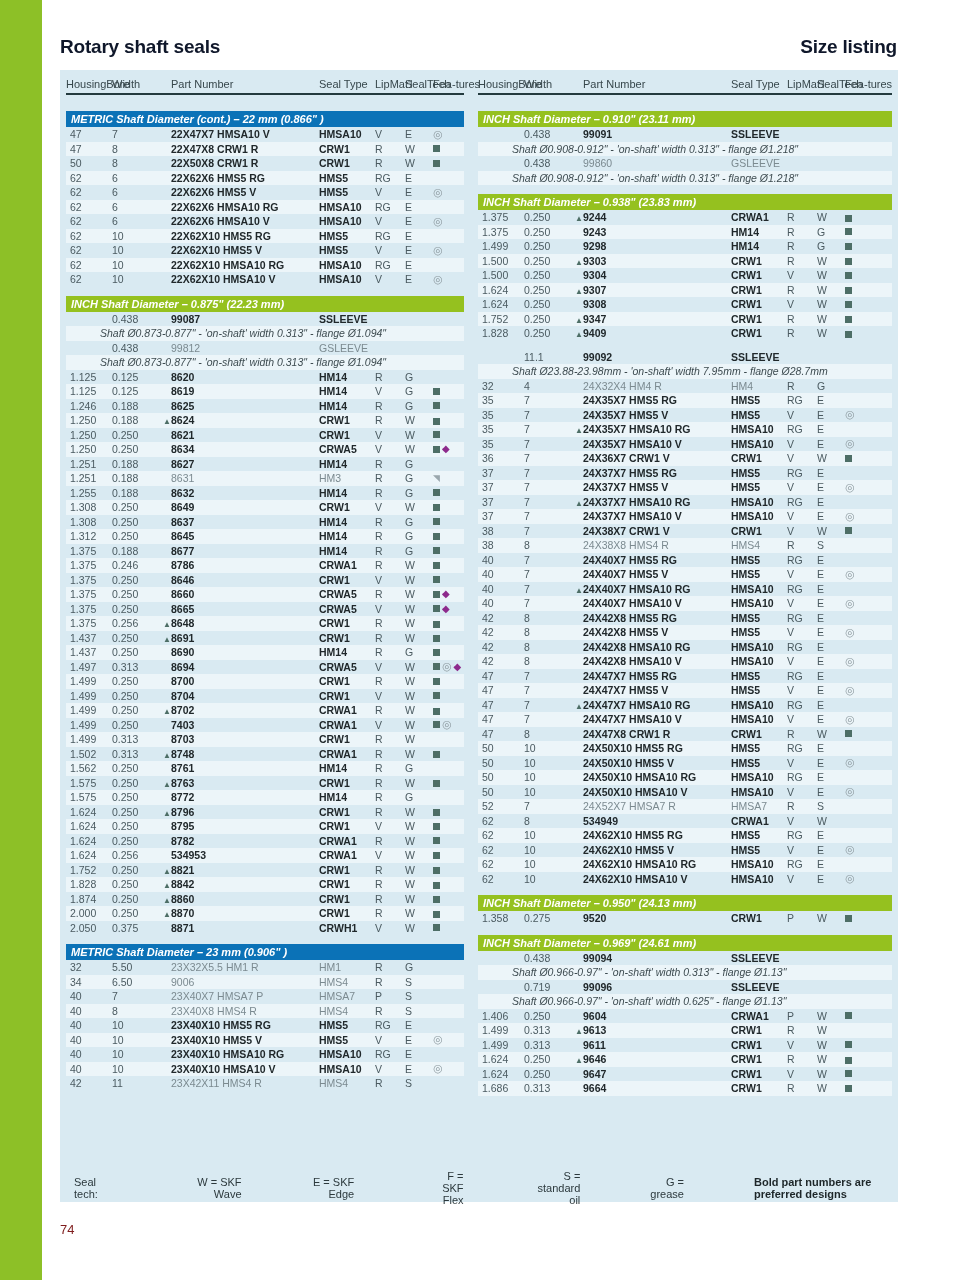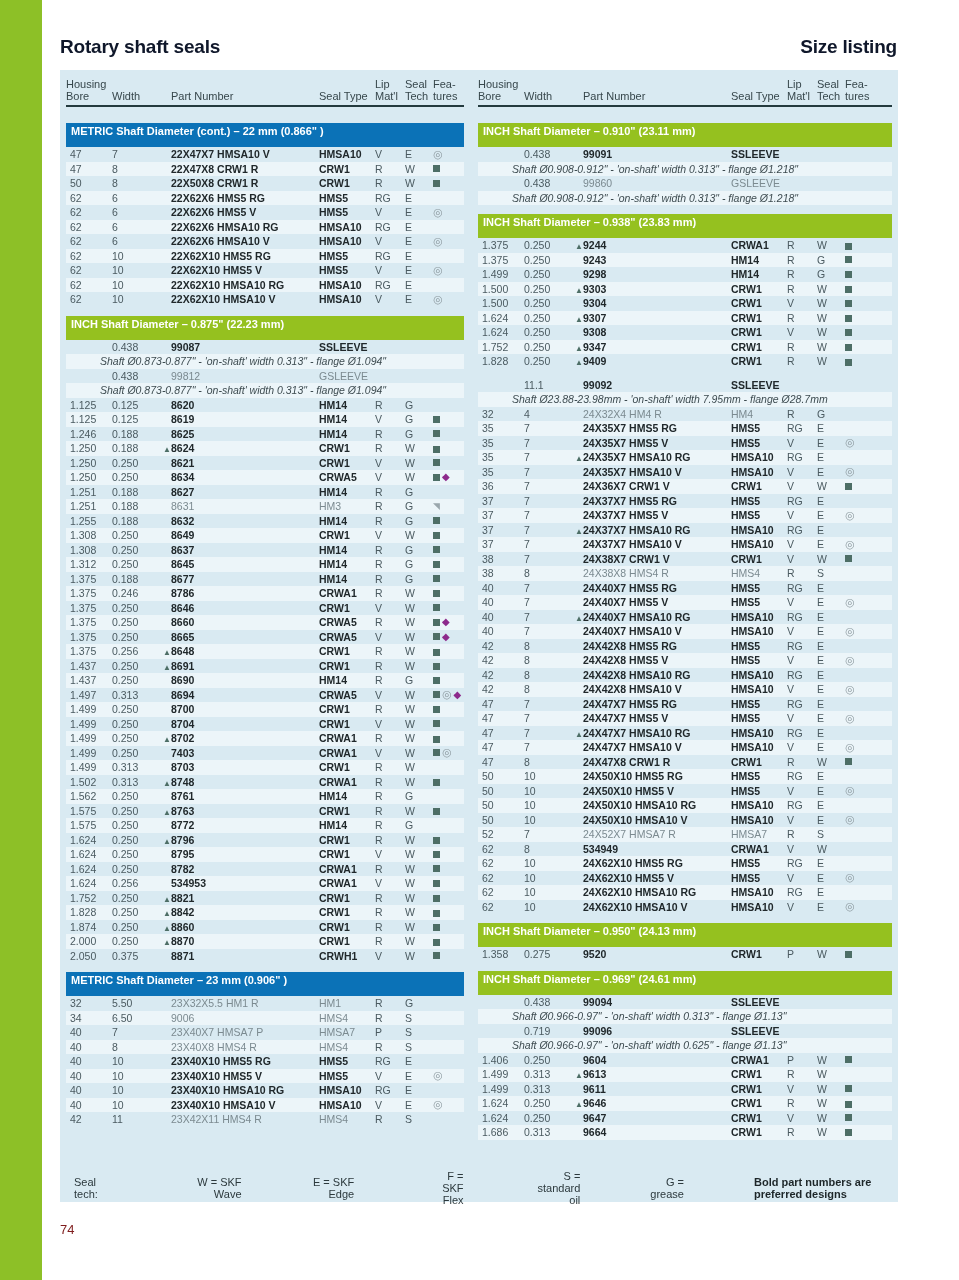--- a/index.html
+++ b/index.html
@@ -6,25 +6,25 @@
   html,body { width:959px; height:1280px; background:#ffffff; font-family:"Liberation Sans", sans-serif; position:relative; }
   .edge-strip { position:absolute; left:0; top:0; width:42px; height:1280px; background:#8dc027; }
   .page-title { position:absolute; top:36px; left:60px; right:62px; display:flex; justify-content:space-between; }
   .page-title span { font-size:19px; font-weight:bold; color:#0f172a; letter-spacing:-0.2px; }
   .panel { position:absolute; left:60px; top:70px; width:838px; height:1132px; background:#d9eaf2; }
   
   .col-headers { display:grid; grid-template-columns:398px 1fr; column-gap:14px; padding:8px 6px 0 6px; }
   .half-head { border-bottom:2px solid #233a3e; padding-bottom:3px; display:grid;
                grid-template-columns:46px 47px 12px 148px 56px 30px 28px 1fr; align-items:end; }
   .hcell { font-size:11px; color:#37474c; line-height:12px; white-space:nowrap; }
-  .hcell.two { display:flex; flex-direction:column; }
+  .hcell.two { display:flex; flex-direction:row; }
   
   .columns { display:grid; grid-template-columns:398px 1fr; column-gap:14px; padding:16px 6px 0 6px; align-items:start; }
   .sec { margin-bottom:9px; }
-  .sec-h { height:24px; line-height:16px; font-size:11px; font-weight:bold; color:#ffffff; padding-left:5px; white-space:nowrap; overflow:hidden; }
+  .sec-h { height:16px; line-height:16px; font-size:11px; font-weight:bold; color:#ffffff; padding-left:5px; white-space:nowrap; overflow:hidden;font-style:italic; }
   .sec-h.metric { background:#0b72b7; }
   .sec-h.inch { background:#95c11f; }
   .row { display:grid; grid-template-columns:46px 47px 12px 148px 56px 30px 28px 1fr;
          height:14.5px; line-height:14.5px; font-size:10.5px; color:#4a5a60; }
   .row.alt { background:rgba(255,255,255,0.5); }
   .row.note { display:block; padding-left:34px; font-style:italic; color:#3d4b50; white-space:nowrap; }
   .c { white-space:nowrap; overflow:visible; }
   .c.bore { padding-left:4px; }
   .c.part.b, .c.type.b { font-weight:bold; color:#20282b; }
   .c.part.dim, .c.type.dim { color:#7b8a90; }

